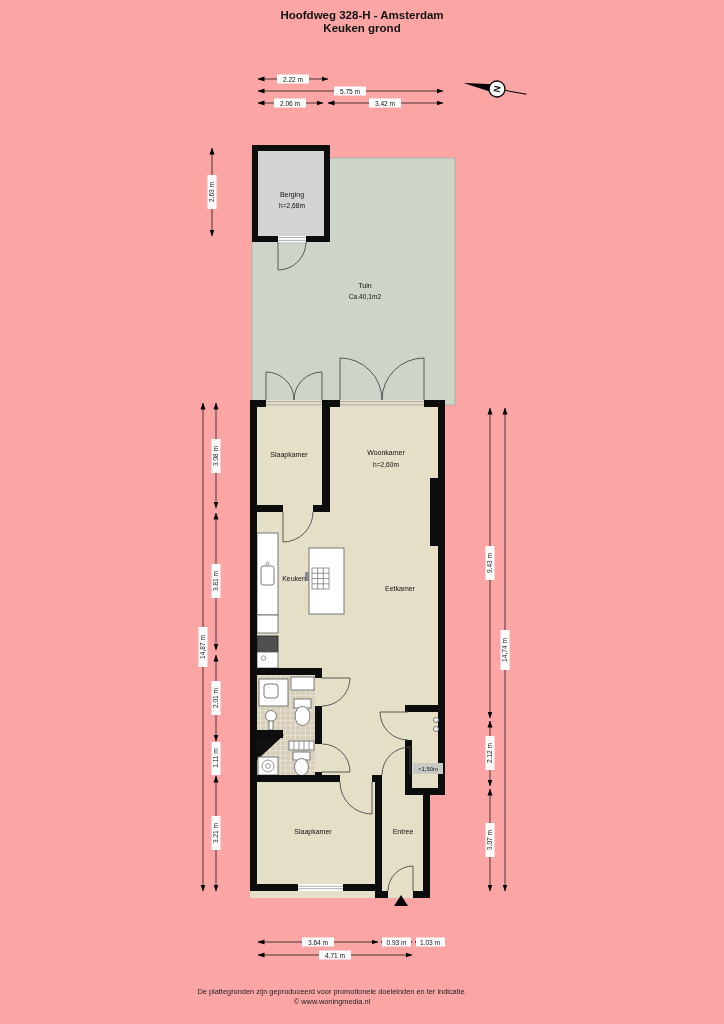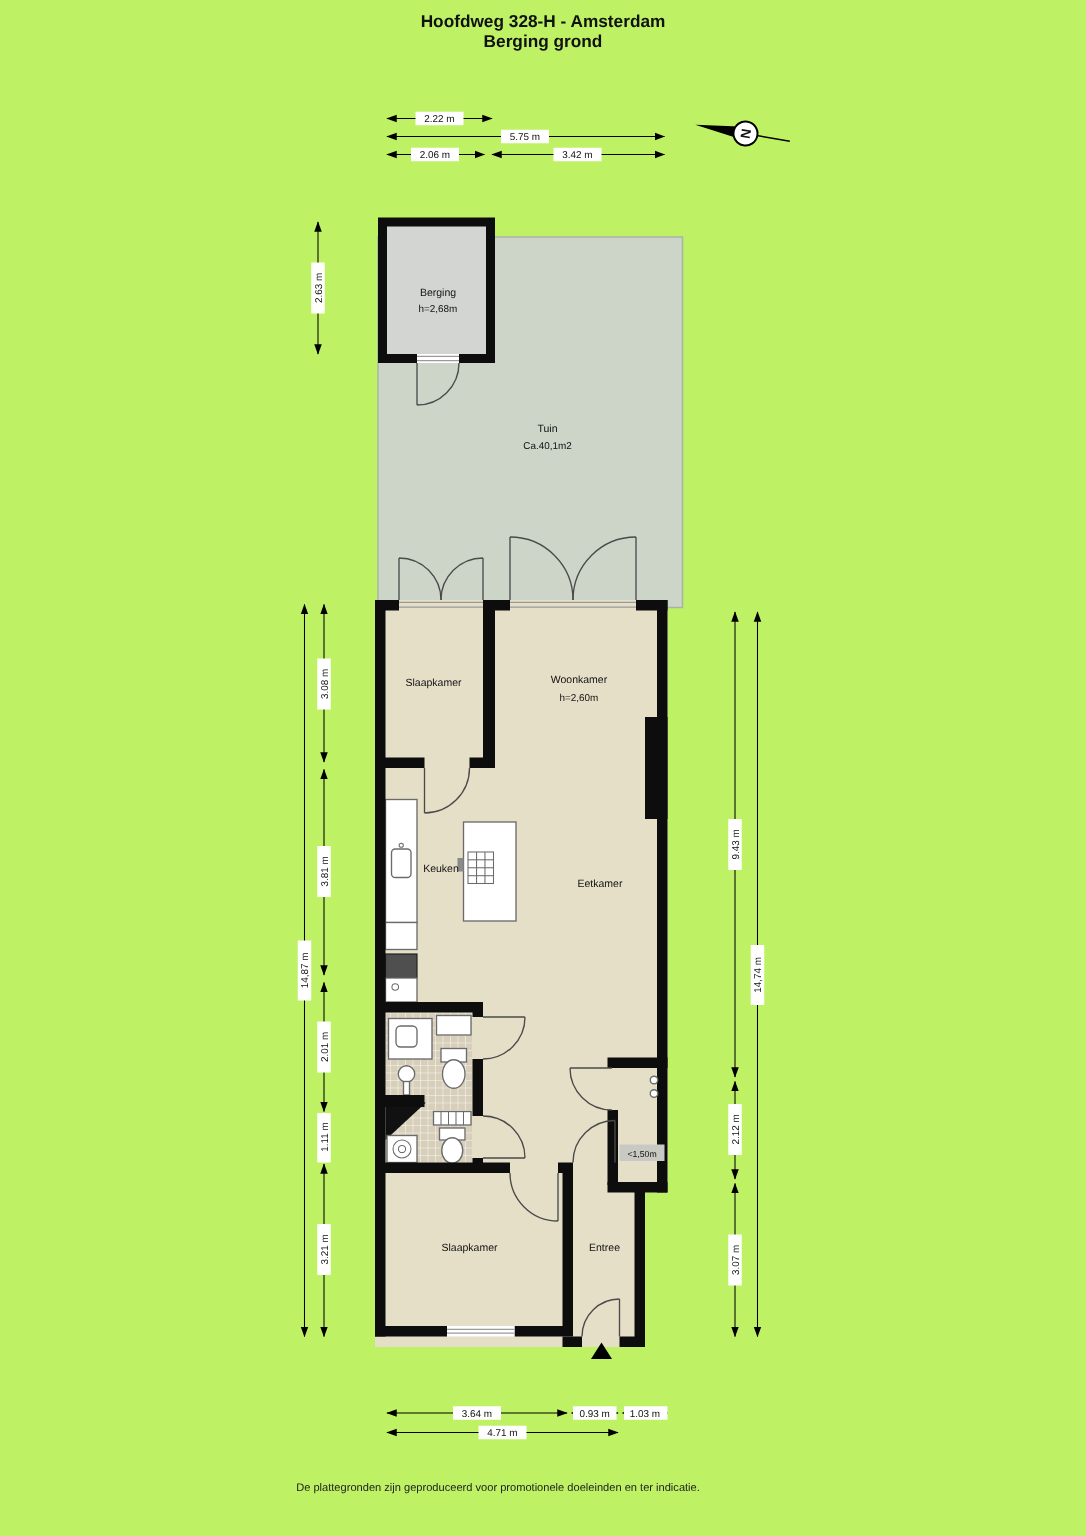--- a/index.html
+++ b/index.html
@@ -1,16 +1,16 @@
 <!DOCTYPE html>
 <html style="--garden: #ccd5c8; --interior: #e6dfc8; --berging: #d3d5d2; --tile: #d8cfba; --wall: #0d0d0d; --badge: #c9c9c4;"><head>
 <meta charset="utf-8">
 <style>
   html,body{margin:0;padding:0;background:#fff;}
-  .page{position:relative;width:724px;height:1024px;background:#bef264;overflow:hidden;
+  .page{position:relative;width:724px;height:1024px;background:#fca5a5;overflow:hidden;
         font-family:"Liberation Sans","DejaVu Sans",sans-serif;}
   .title{position:absolute;top:9px;left:0;width:724px;text-align:center;
          font-size:11.5px;font-weight:bold;color:#111;line-height:13px;}
   .footer{position:absolute;top:987px;left:0;width:664px;text-align:center;
           font-size:7.4px;color:#222;line-height:9.6px;}
   svg{position:absolute;left:0;top:0;}
   svg text{text-anchor:middle;fill:#111;font-family:"Liberation Sans","DejaVu Sans",sans-serif;}
   .room-label{font-size:7px;}
   .room-sub{font-size:6.6px;}
   .dim-label{font-size:6.6px;}
@@ -29,21 +29,21 @@
   .fixline{stroke:#6b6b6b;stroke-width:0.7;fill:none;}
   .dimbg{fill:#fff;}
 </style>
 </head>
 <body>
 
 <div class="page">
 
   <div class="title">
     <div>Hoofdweg 328-H - Amsterdam</div>
-    <div>Berging grond</div>
+    <div>Keuken grond</div>
   </div>
 
   <svg width="724" height="1024" viewBox="0 0 724 1024">
     <defs>
       <marker id="arrS" markerWidth="7" markerHeight="7" refX="0.5" refY="3.5" orient="auto" markerUnits="userSpaceOnUse">
         <path d="M7,1 L0,3.5 L7,6 Z" fill="#000"></path>
       </marker>
       <marker id="arrE" markerWidth="7" markerHeight="7" refX="6.5" refY="3.5" orient="auto" markerUnits="userSpaceOnUse">
         <path d="M0,1 L7,3.5 L0,6 Z" fill="#000"></path>
       </marker>
@@ -264,15 +264,16 @@
     <g transform="translate(497,89) rotate(-80)">
       <line x1="0" y1="0" x2="0" y2="30" stroke="#000" stroke-width="1"></line>
       <polygon points="0,-34 5,3 0,-1 -5,3" fill="#000"></polygon>
       <circle cx="0" cy="0" r="8" fill="#fff" stroke="#000" stroke-width="1.3"></circle>
       <text x="0" y="3.2" class="compass-n">N</text>
     </g>
   </svg>
 
   <div class="footer">
     <div>De plattegronden zijn geproduceerd voor promotionele doeleinden en ter indicatie.</div>
+    <div>© www.woningmedia.nl</div>
   </div>
 
 </div>
 
 </body></html>

